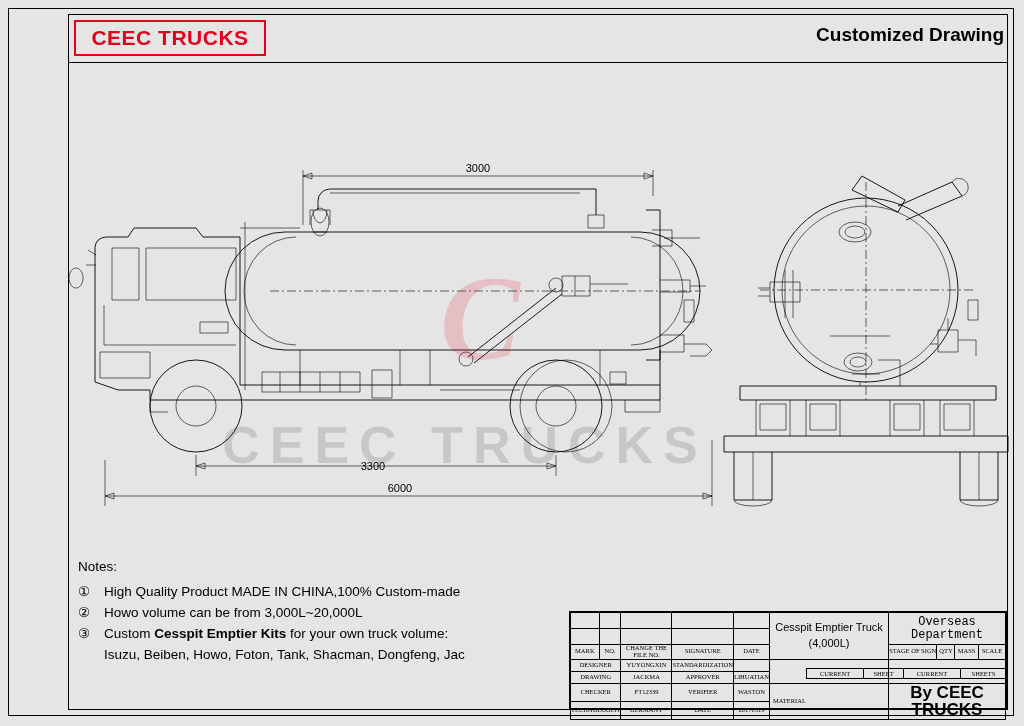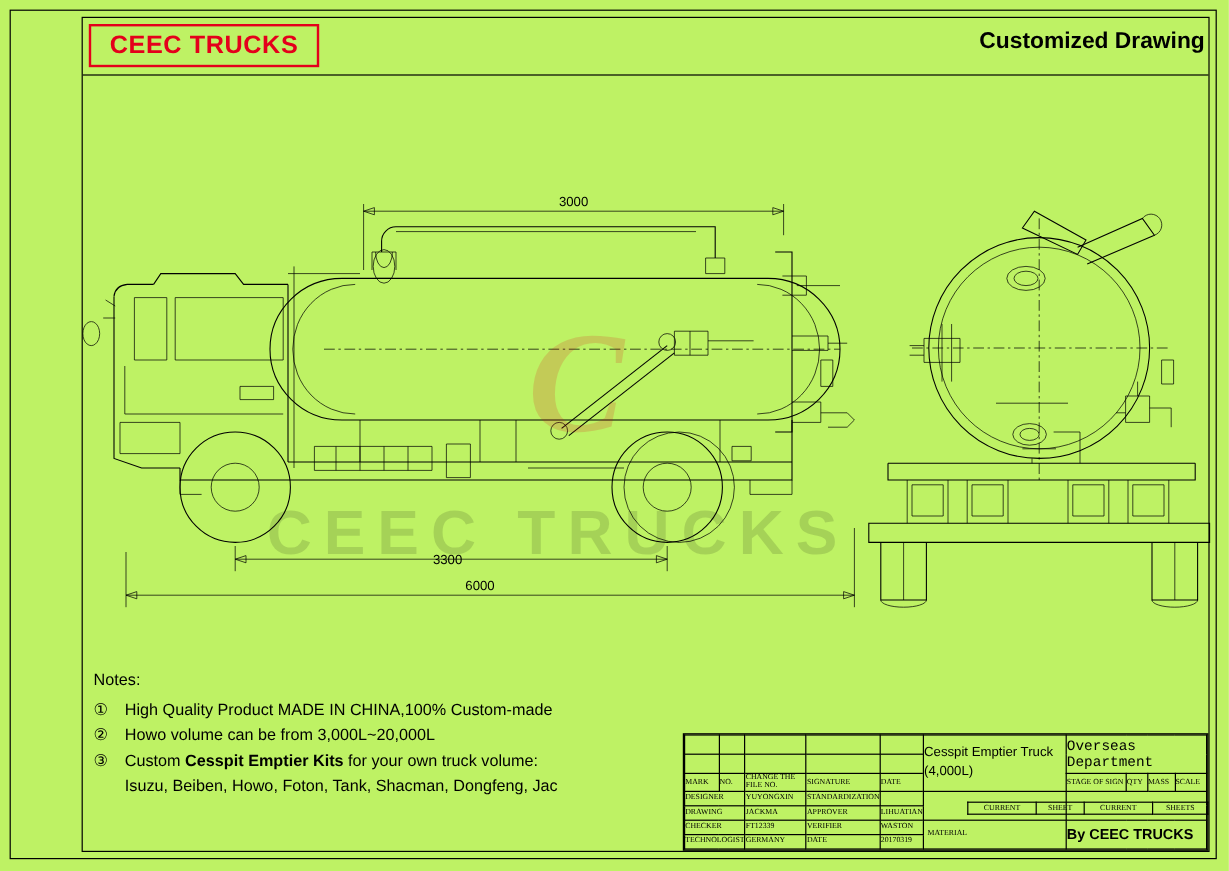--- a/index.html
+++ b/index.html
@@ -3,21 +3,21 @@
 <meta charset="utf-8">
 <style>
   html,body{margin:0;padding:0;}
   body{
     width:1024px;height:726px;background:#ffffff;
     font-family:"Liberation Sans",sans-serif;
     position:relative;overflow:hidden;
   }
   #sheet{
     position:absolute;left:0;top:0;width:1024px;height:726px;
-    background:#bef264;
+    background:#e5e5e5;
   }
   .outer-border{
     position:absolute;left:8px;top:8px;width:1006px;height:708px;
     border:1px solid #000;box-sizing:border-box;
   }
   .inner-border{
     position:absolute;left:68px;top:14px;width:940px;height:696px;
     border:1px solid #000;box-sizing:border-box;
   }
   
@@ -61,26 +61,26 @@
   .notes .note-line{padding-left:26px;position:relative;}
   .notes .note-line .num{position:absolute;left:0;top:0;}
   .notes .note-cont{padding-left:26px;}
   .bold{font-weight:bold;}
   
   .tb{
     position:absolute;left:569px;top:611px;width:438px;height:98px;
     border:1px solid #000;box-sizing:border-box;font-size:6.5px;
   }
   .tb table{border-collapse:collapse;width:100%;height:100%;}
-  .tb td{border:1px solid #000;text-align:left;vertical-align:middle;
+  .tb td{border:1px solid #000;text-align:center;vertical-align:middle;
     font-family:"Liberation Serif",serif;padding:0;line-height:1.05;}
   .tb .blank{border:1px solid #000;}
   .tb .bigname{font-family:"Liberation Sans",sans-serif;font-size:11px;}
   .tb .dept{font-family:Liberation Mono, monospace;font-size:12px;}
-  .tb .byceec{font-family:"Liberation Sans",sans-serif;font-size:12px;font-weight:bold;}
+  .tb .byceec{font-family:"Liberation Sans",sans-serif;font-size:17px;font-weight:bold;}
   .tb .lft{text-align:left;padding-left:3px;}
   
   svg.draw{position:absolute;left:0;top:0;width:1024px;height:726px;}
   .ln{stroke:#000;fill:none;stroke-width:0.9;}
   .ln-thin{stroke:#000;fill:none;stroke-width:0.6;}
   .ln-dash{stroke:#000;fill:none;stroke-width:0.6;stroke-dasharray:9 3 2 3;}
   .dimtxt{font-family:"Liberation Sans",sans-serif;font-size:11px;fill:#000;text-anchor:middle;}
 </style>
 </head>
 <body>

